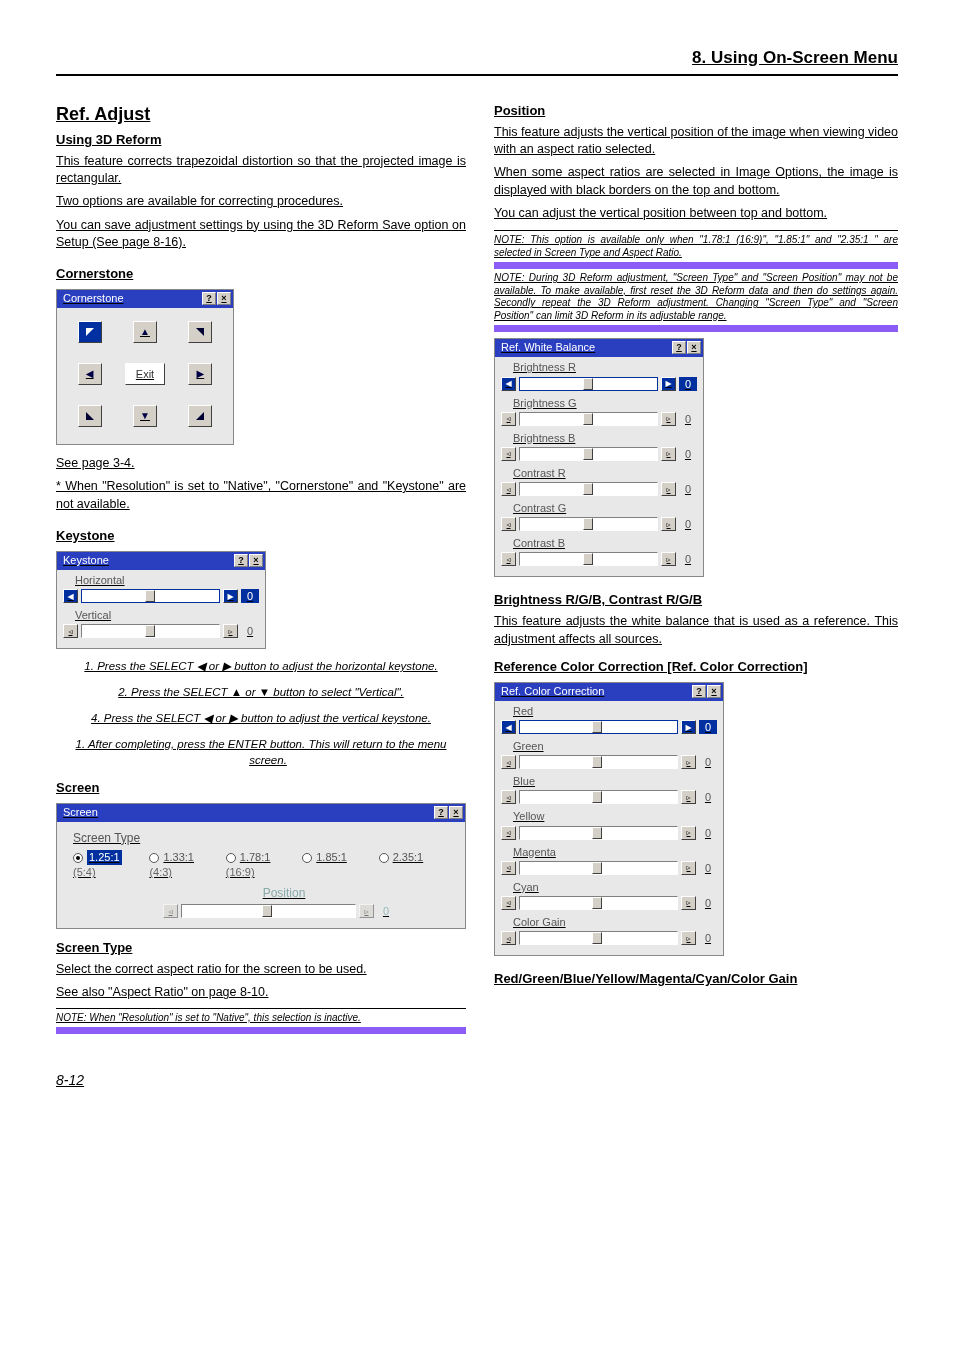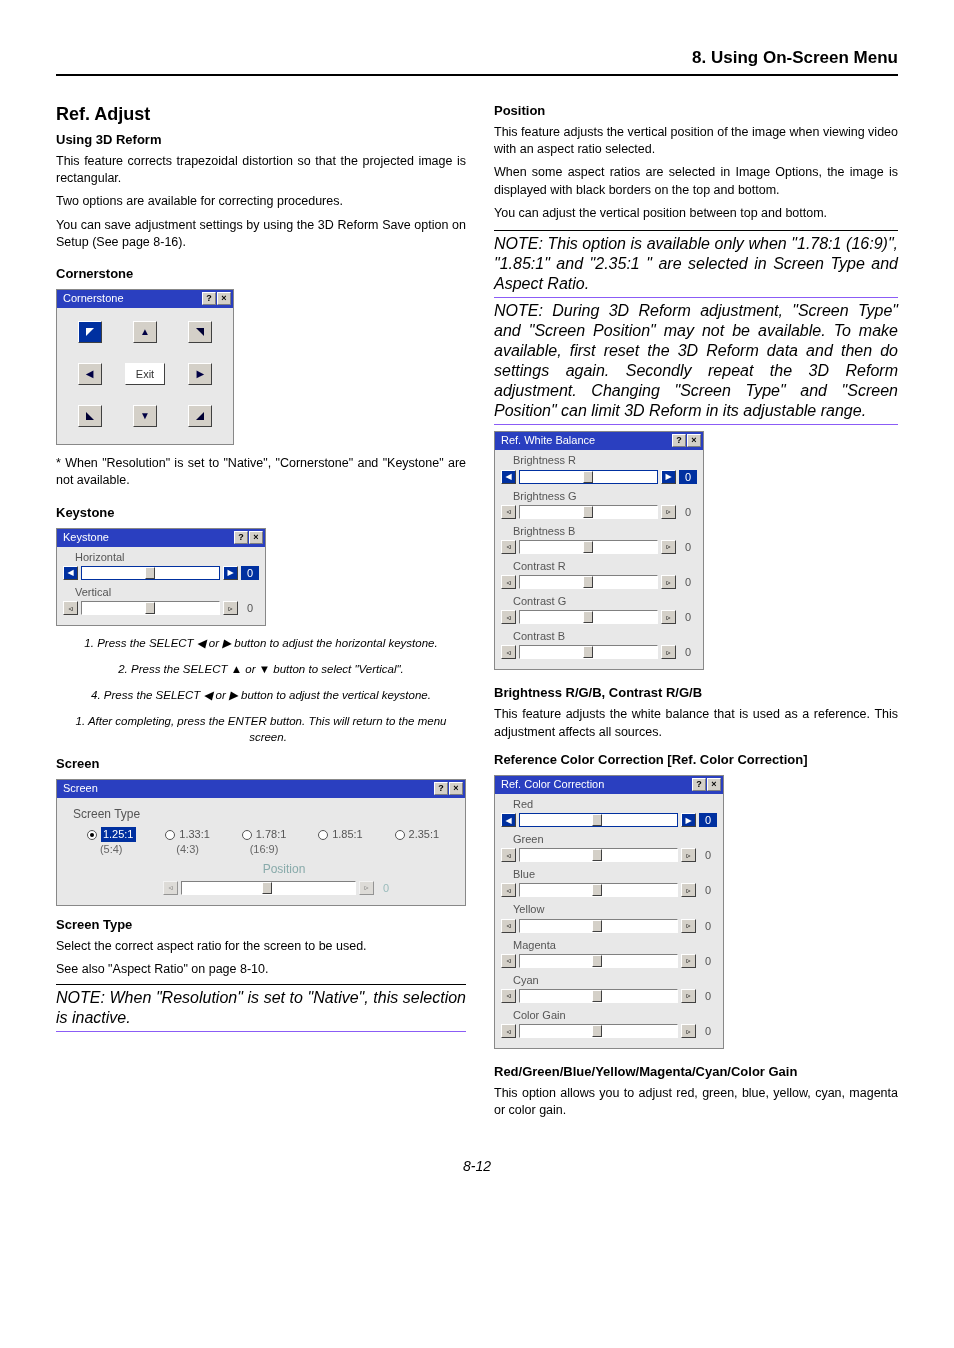--- a/index.html
+++ b/index.html
@@ -1,31 +1,31 @@
 <!DOCTYPE html>
 <html><head>
 <meta charset="utf-8">
 <style>
   * { box-sizing: border-box; margin: 0; padding: 0; }
   html, body { width: 954px; background: #fff; font-family: Arial, Helvetica, sans-serif; color: #000; }
-  .page { width: 954px; padding: 48px 56px 40px 56px; }
+  .page { width: 954px; padding: 48px 56px 40px 56px; text-decoration: underline; }
   .hdr { border-bottom: 2px solid #000; padding-bottom: 6px; margin-bottom: 26px; }
   .hdr-title { text-align: right; font-weight: bold; font-size: 17px; }
   .cols { display: flex; gap: 28px; }
   .col { flex: 1 1 50%; font-size: 12.5px; line-height: 1.38; }
   .h1 { font-weight: bold; font-size: 18px; margin-bottom: 2px; }
   .h2 { font-weight: bold; font-size: 13px; margin-top: 4px; margin-bottom: 4px; }
   .h3 { font-weight: bold; font-size: 13px; margin-top: 14px; margin-bottom: 4px; }
   .p { margin-bottom: 6px; text-align: justify; }
-  .note { font-style: italic; font-size: 16px; border-top: 1px solid #000; border-bottom: 1px solid #8b5cf6; padding: 3px 0; margin: 6px 0; text-align: justify; line-height: 1.25; }
+  .note { font-style: italic; font-size: 10px; border-top: 1px solid #000; border-bottom: 7px solid #8b5cf6; padding: 3px 0; margin: 6px 0; text-align: justify; line-height: 1.25; }
   .note-top { margin-top: 8px; }
   .note + .note { margin-top: -6px; border-top: none; }
   ol.steps { list-style: none; padding: 0; margin-top: 6px; text-align: center; }
   ol.steps li { font-style: italic; font-size: 11.5px; margin-bottom: 10px; padding-left: 14px; text-indent: -14px; }
-  .pagenum { text-align: center; font-style: italic; font-size: 14px; margin-top: 32px; }
+  .pagenum { font-style: italic; font-size: 14px; margin-top: 32px; }
 
   
   .panel { border: 1px solid #888; background: #e8e8e8; font-family: "MS Sans Serif", Tahoma, sans-serif; font-size: 11px; color: #444; margin: 6px 0 10px 0; }
   .panel .titlebar { background: linear-gradient(#2a3fc0, #2a3fc0); color: #fff; display: flex; align-items: center; justify-content: space-between; padding: 1px 2px 2px 6px; font-size: 11px; }
   .panel .titlebar .tbtns { display: flex; gap: 0; }
   .tbtn { width: 14px; height: 13px; background: #d4d0c8; border: 1px solid #808080; border-top-color:#fff; border-left-color:#fff; font-size: 9px; line-height: 10px; text-align: center; color: #000; margin-left: 1px; font-weight: bold; }
 
   
   .cs-panel { width: 178px; }
   .cs-grid { display: grid; grid-template-columns: repeat(3, 1fr); grid-template-rows: repeat(3, 36px); gap: 6px; padding: 6px 8px 10px 8px; }
@@ -45,21 +45,21 @@
   .sbar .thumb { position:absolute; left:46%; top:0; width:10px; height:12px; background:#d4d0c8; border:1px solid #404040; border-top-color:#fff; border-left-color:#fff; }
   .sval { width: 18px; height:14px; text-align:center; font-size:11px; color:#555; }
   .sval.hi { background:#0030a0; color:#fff; }
   .slider-row.active .sbar { border-color:#0030a0; }
 
   
   .sc-panel { width: 410px; }
   .sc-body { padding: 8px 10px 10px 16px; }
   .sc-label { color:#555; font-size:12px; margin-bottom: 4px; }
   .sc-radios { display:flex; gap: 0; margin-bottom: 4px; }
-  .sc-rad { width: 78px; display:flex; flex-direction:column; align-items:center; font-size:11px; color:#555; }
+  .sc-rad { width: 78px; display:flex; flex-direction:column; align-items:flex-start; font-size:11px; color:#555; }
   .sc-rad .top { display:flex; align-items:center; gap:4px; }
   .sc-rad .top .dot { width:10px; height:10px; border-radius:50%; border:1px solid #555; background:#fff; display:flex;align-items:center;justify-content:center; }
   .sc-rad .top .dot.sel::after { content:""; width:4px; height:4px; background:#000; border-radius:50%; display:block; }
   .sc-rad .ratio { }
   .sc-rad.sel .ratio { background:#0030a0; color:#fff; padding:0 2px; }
   .sc-rad .sub { font-size:11px; color:#666; }
   .sc-pos { margin-top:4px; }
   .sc-pos .plabel { color:#8aa; font-size:12px; text-align:center; padding-left: 40px; margin-bottom:3px; }
   .sc-pos .pslide { display:flex; align-items:center; gap:3px; padding-left: 90px; padding-right: 60px; }
   .sc-pos .pslide .sbox-l, .sc-pos .pslide .sbox-r { opacity:.5; }
@@ -134,20 +134,21 @@
           <div class="cs-cell">
               <div class="cs-btn">
                 <svg class="tri" viewBox="0 0 10 10">
                   <path d="M9 1 L9 9 L1 9 Z" fill="#003"></path>
                 </svg>
               </div>
             </div>
         </div>
       </div>
 
+      <div class="p">See page 3-4.</div>
       <div class="p">* When "Resolution" is set to "Native", "Cornerstone" and "Keystone" are not available.</div>
 
       <div class="h3">Keystone</div>
 
       <div class="panel list-panel">
         <div class="titlebar">
           <span>Keystone</span>
           <span class="tbtns">
               <span class="tbtn">?</span>
               <span class="tbtn">×</span>
@@ -401,18 +402,17 @@
               <div class="sbar">
                 <div class="thumb"></div>
               </div>
               <div class="sbox-r">▹</div>
               <div class="sval">0</div>
             </div>
           </div>
       </div>
 
       <div class="h3">Red/Green/Blue/Yellow/Magenta/Cyan/Color Gain</div>
-      <div class="p">This option allows you to adjust red, green, blue, yellow, cyan, magenta or color gain.</div>
     </div>
   </div>
 
   <div class="pagenum">8-12</div>
 </div>
 
 </body></html>

